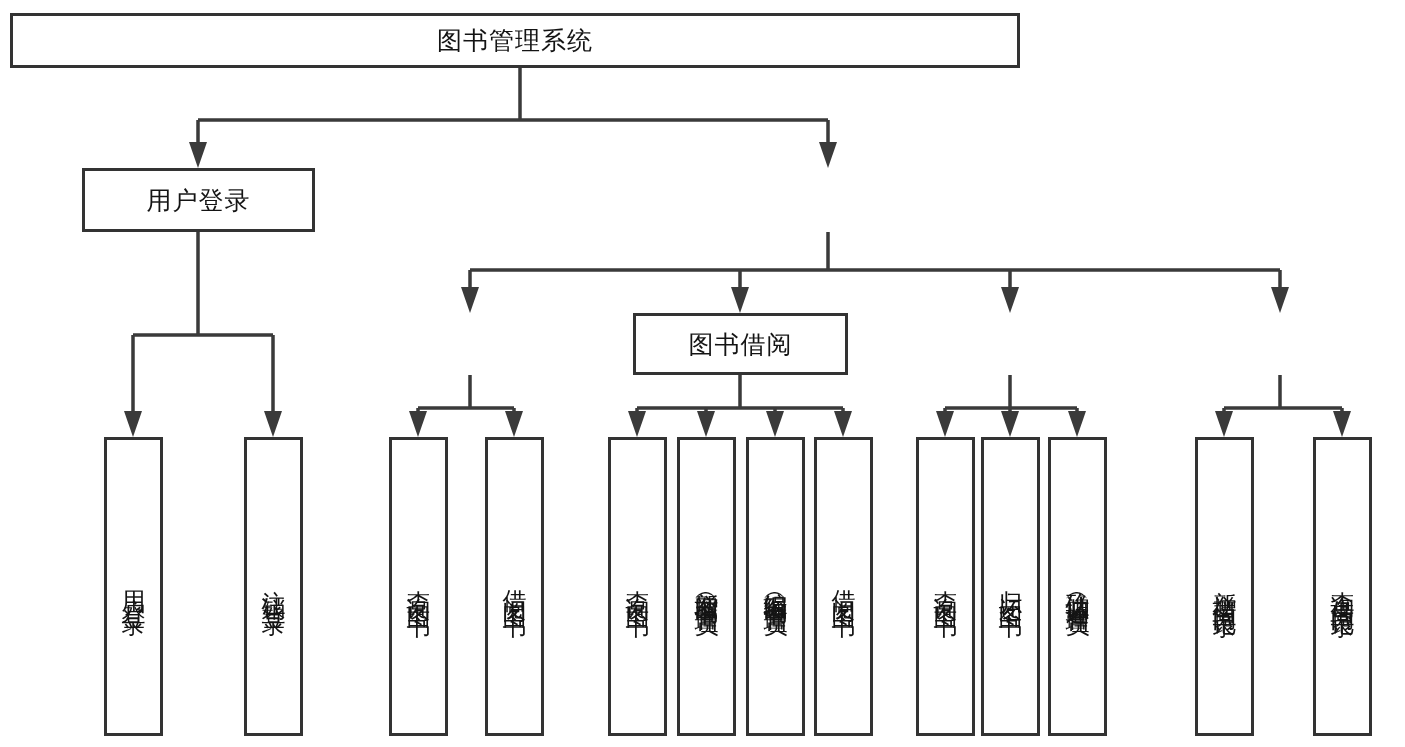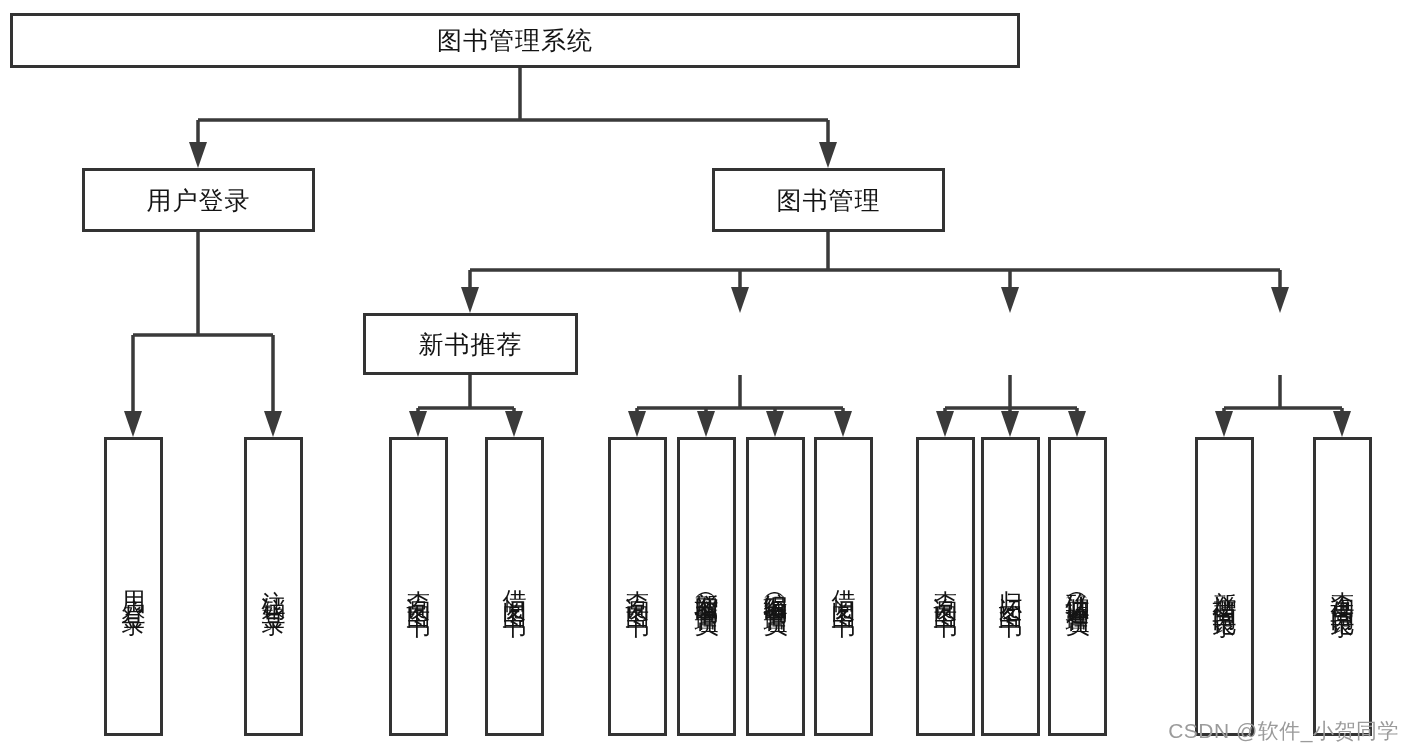--- a/index.html
+++ b/index.html
@@ -88,36 +88,34 @@
     <polygon points="1068,411 1086,411 1077,437"></polygon>
 
     <path d="M1280 375 V408 M1224 408 H1342 M1224 408 V419 M1342 408 V419"></path>
     <polygon points="1215,411 1233,411 1224,437"></polygon>
     <polygon points="1333,411 1351,411 1342,437"></polygon>
   </svg>
 
   <div class="node root">图书管理系统</div>
 
   <div class="node lvl2" style="left:82px;">用户登录</div>
-  <div class="node lvl2" style="left:712px;">图书管理</div>
 
-  <div class="node lvl3" style="left:363px;">新书推荐</div>
+  <div class="node lvl3" style="left:633px;">图书借阅</div>
 
   <div class="node leaf" style="left:104px;">用户登录</div>
   <div class="node leaf" style="left:244px;">注销登录</div>
 
   <div class="node leaf" style="left:389px;">查询图书</div>
   <div class="node leaf" style="left:485px;">借阅图书</div>
 
   <div class="node leaf" style="left:608px;">查询图书</div>
   <div class="node leaf long" style="left:677px;">新增图书（管理员）</div>
   <div class="node leaf long" style="left:746px;">编辑图书（管理员）</div>
   <div class="node leaf" style="left:814px;">借阅图书</div>
 
   <div class="node leaf" style="left:916px;">查询图书</div>
   <div class="node leaf" style="left:981px;">归还图书</div>
   <div class="node leaf long" style="left:1048px;">确认归还（管理员）</div>
 
   <div class="node leaf mid" style="left:1195px;">新增借阅记录</div>
   <div class="node leaf mid" style="left:1313px;">查询借阅记录</div>
 
-  <div class="watermark">CSDN @软件_小贺同学</div>
 </div>
 
 </body></html>

